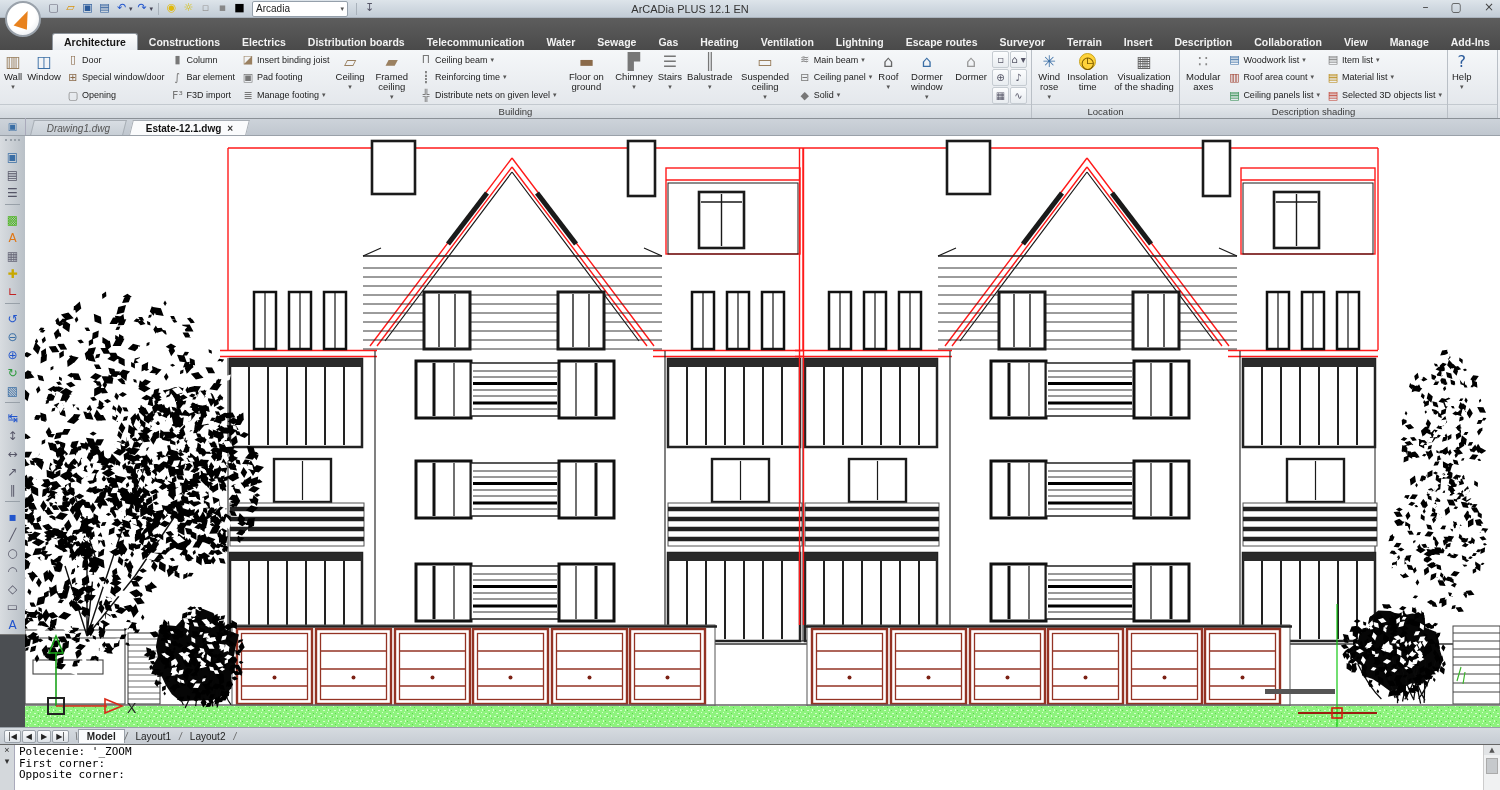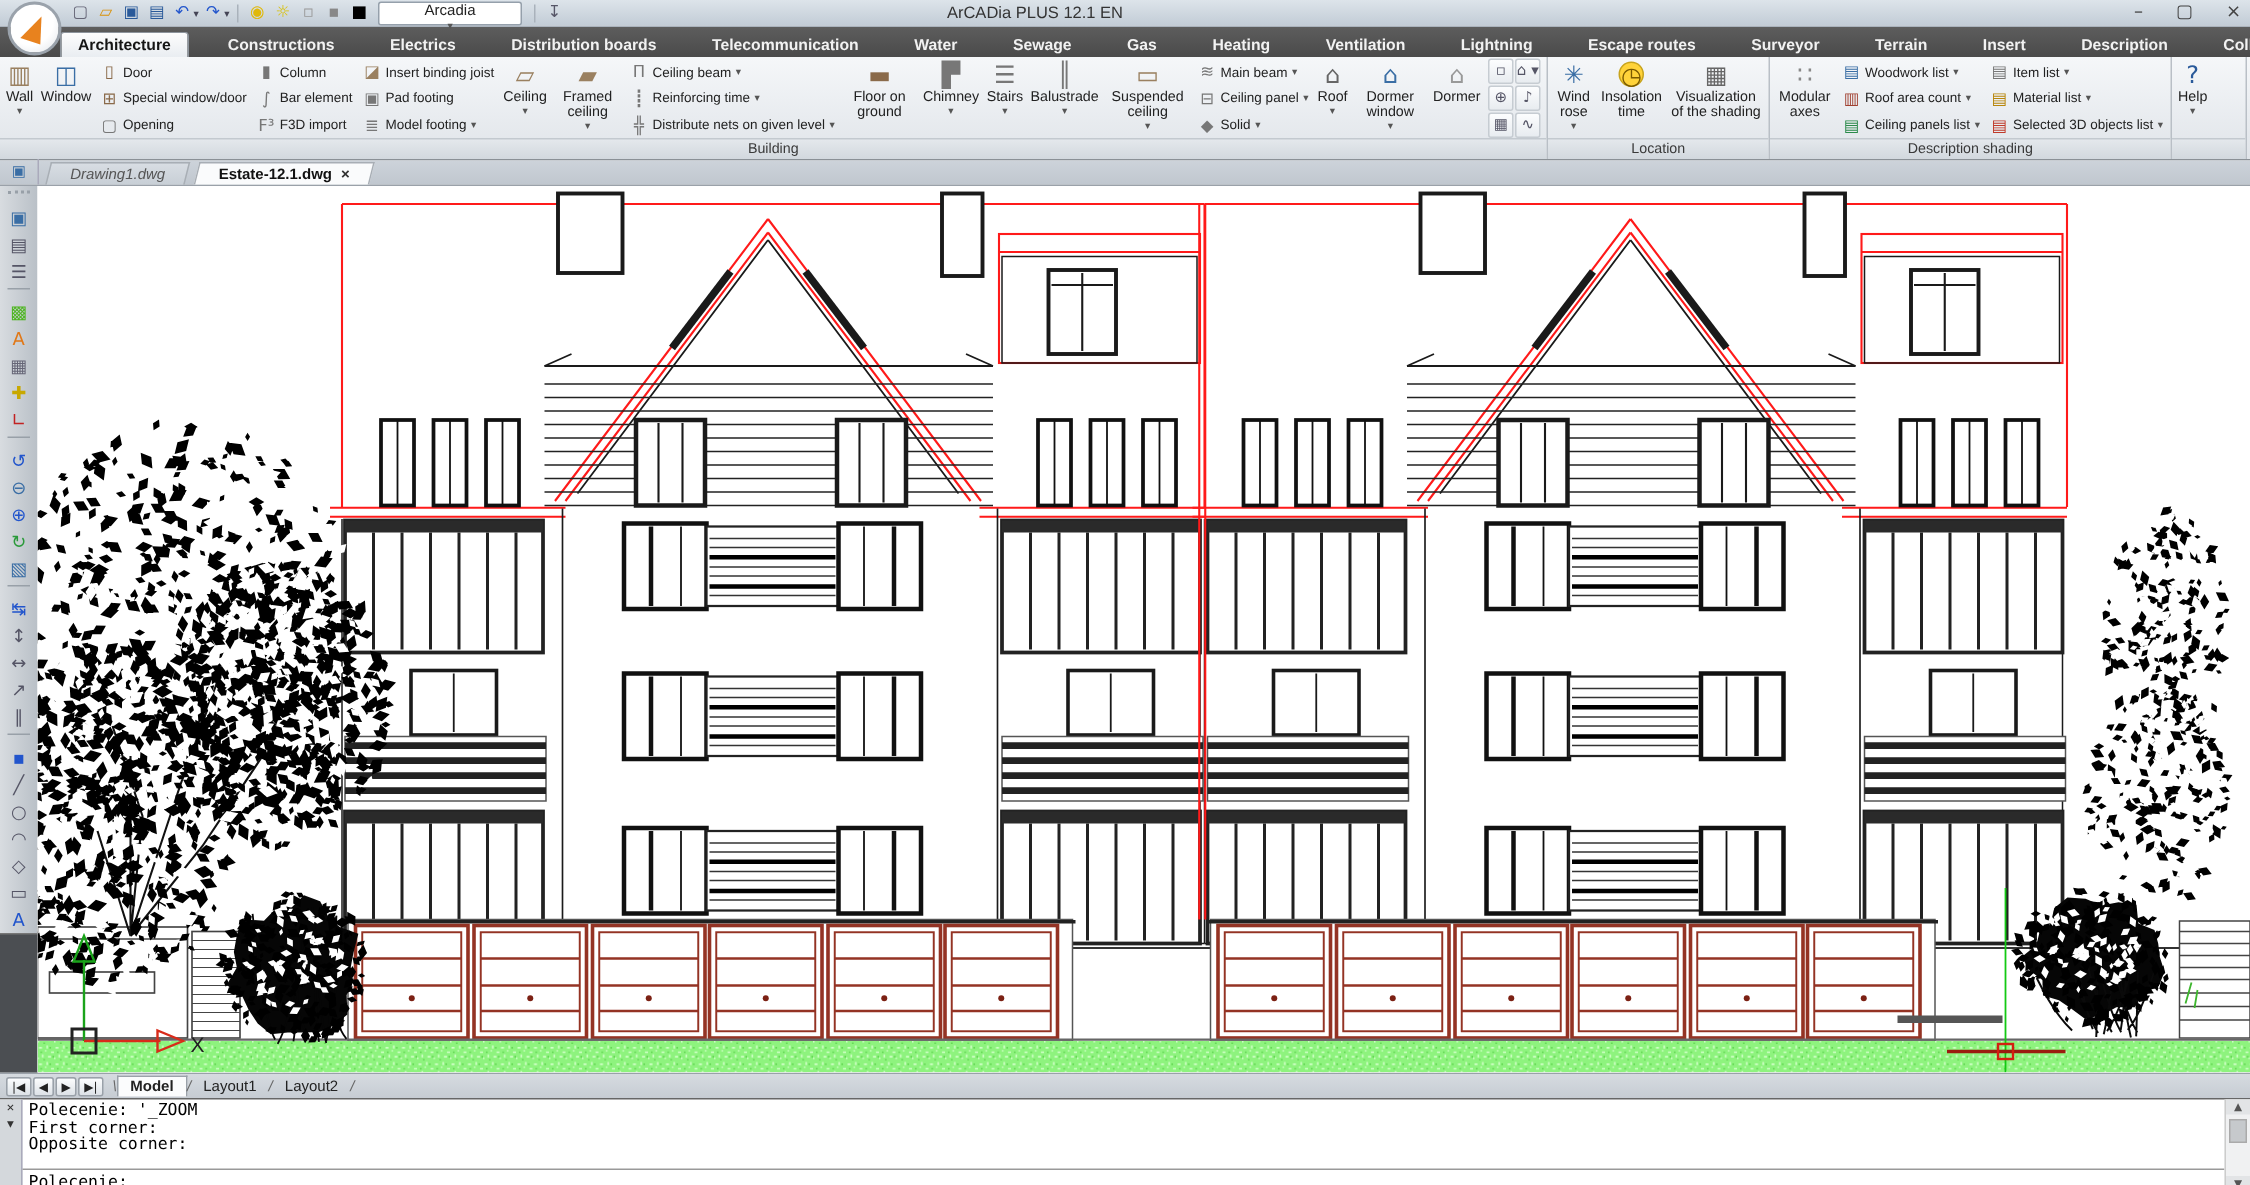--- a/index.html
+++ b/index.html
@@ -5,26 +5,26 @@
   html,body{margin:0;padding:0;background:#888;}
   .app{position:relative;width:1500px;height:790px;overflow:hidden;font-family:"Liberation Sans",sans-serif;background:#fff;user-select:none;}
   
   .titlebar{height:18px;background:linear-gradient(#dde4ea,#c2ccd6);display:flex;align-items:center;position:relative;border-bottom:1px solid #aab3bd;box-sizing:border-box;}
   .logo{position:absolute;left:5px;top:1px;width:36px;height:36px;border-radius:50%;background:radial-gradient(circle at 40% 35%,#ffffff 55%,#dfe3e8);border:2px solid #9aa2ab;z-index:10;box-sizing:border-box;display:flex;align-items:center;justify-content:center;}
   .sail{width:0;height:0;border-left:9px solid transparent;border-right:5px solid transparent;border-bottom:18px solid #e8821e;transform:rotate(18deg);}
   .qat{display:flex;align-items:center;gap:2px;margin-left:46px;}
   .qbtn{font-family:"DejaVu Sans",sans-serif;font-size:11px;line-height:14px;width:15px;height:15px;text-align:center;border-radius:2px;cursor:default;}
   .qarr{font-size:7px;color:#445;margin-left:-2px;}
   .qsep{width:1px;height:12px;background:#a9b2bb;margin:0 3px;}
-  .qcombo{display:flex;align-items:center;height:14px;background:#fff;border:1px solid #95a0ab;border-radius:2px;font-size:10px;padding:0 3px;width:88px;justify-content:space-between;margin:0 3px;color:#222;flex-direction:column;}
+  .qcombo{display:flex;align-items:center;height:14px;background:#fff;border:1px solid #95a0ab;border-radius:2px;font-size:10px;padding:0 3px;width:88px;justify-content:space-between;margin:0 3px;color:#222;}
   .title-text{position:absolute;left:46%;transform:translateX(-50%);font-size:11px;color:#333;}
   .winbtns{position:absolute;right:6px;top:0;display:flex;gap:22px;font-size:12px;color:#444;}
   .winbtns span{cursor:default;font-family:"DejaVu Sans",sans-serif;}
   
-  .menubar{height:20px;background:linear-gradient(#5d5d5d,#4a4a4a);display:flex;align-items:flex-end;padding-left:40px;gap:15px;}
+  .menubar{height:32px;background:linear-gradient(#5d5d5d,#4a4a4a);display:flex;align-items:flex-end;padding-left:52px;}
   .mtab{font-size:10.5px;font-weight:bold;color:#f2f2f2;padding:2px 11px 2px;cursor:default;white-space:nowrap;}
   .mtab.active{background:linear-gradient(#fdfdfd,#e9edf1);color:#151515;border-radius:3px 3px 0 0;border:1px solid #8d949c;border-bottom:none;}
   
   .ribbon{height:69px;background:linear-gradient(#f5f7f9,#e0e4e9);border-bottom:1px solid #8a9096;display:flex;box-sizing:border-box;}
   .rgroup{display:flex;flex-direction:column;border-right:1px solid #b9bfc6;box-sizing:border-box;overflow:hidden;flex:none;}
   .rrow{display:flex;align-items:stretch;height:55px;padding:1px 2px 0;gap:1px;box-sizing:border-box;overflow:hidden;}
   .rcap{height:13px;text-align:center;font-size:9.5px;color:#3a3a3a;background:linear-gradient(#e4e8ec,#d2d8de);border-top:1px solid #c3c9cf;line-height:13px;}
   .rbig{display:flex;flex-direction:column;align-items:center;font-size:9.5px;line-height:10px;text-align:center;padding:1px 2px;color:#222;border-radius:2px;cursor:default;max-width:62px;}
   .rbig .ico{font-family:"DejaVu Sans",sans-serif;font-size:16px;line-height:20px;height:20px;}
   .rcol{display:flex;flex-direction:column;justify-content:space-around;padding:0 2px;}
@@ -176,21 +176,21 @@
             <div class="rsmall">
               <span class="ico" style="color: rgb(154, 128, 96);">◪</span>
               <span>Insert binding joist</span>
             </div>
             <div class="rsmall">
               <span class="ico" style="color: rgb(119, 119, 119);">▣</span>
               <span>Pad footing</span>
             </div>
             <div class="rsmall">
               <span class="ico" style="color: rgb(119, 119, 119);">≣</span>
-              <span>Model footing</span>
+              <span>Manage footing</span>
               <span class="arr">▾</span>
             </div>
           </div>
           <div class="rbig">
             <span class="ico" style="color: rgb(154, 128, 96);">▱</span>
             <span>Ceiling</span>
             <span class="arr">▾</span>
           </div>
           <div class="rbig">
             <span class="ico" style="color: rgb(154, 128, 96);">▰</span>

